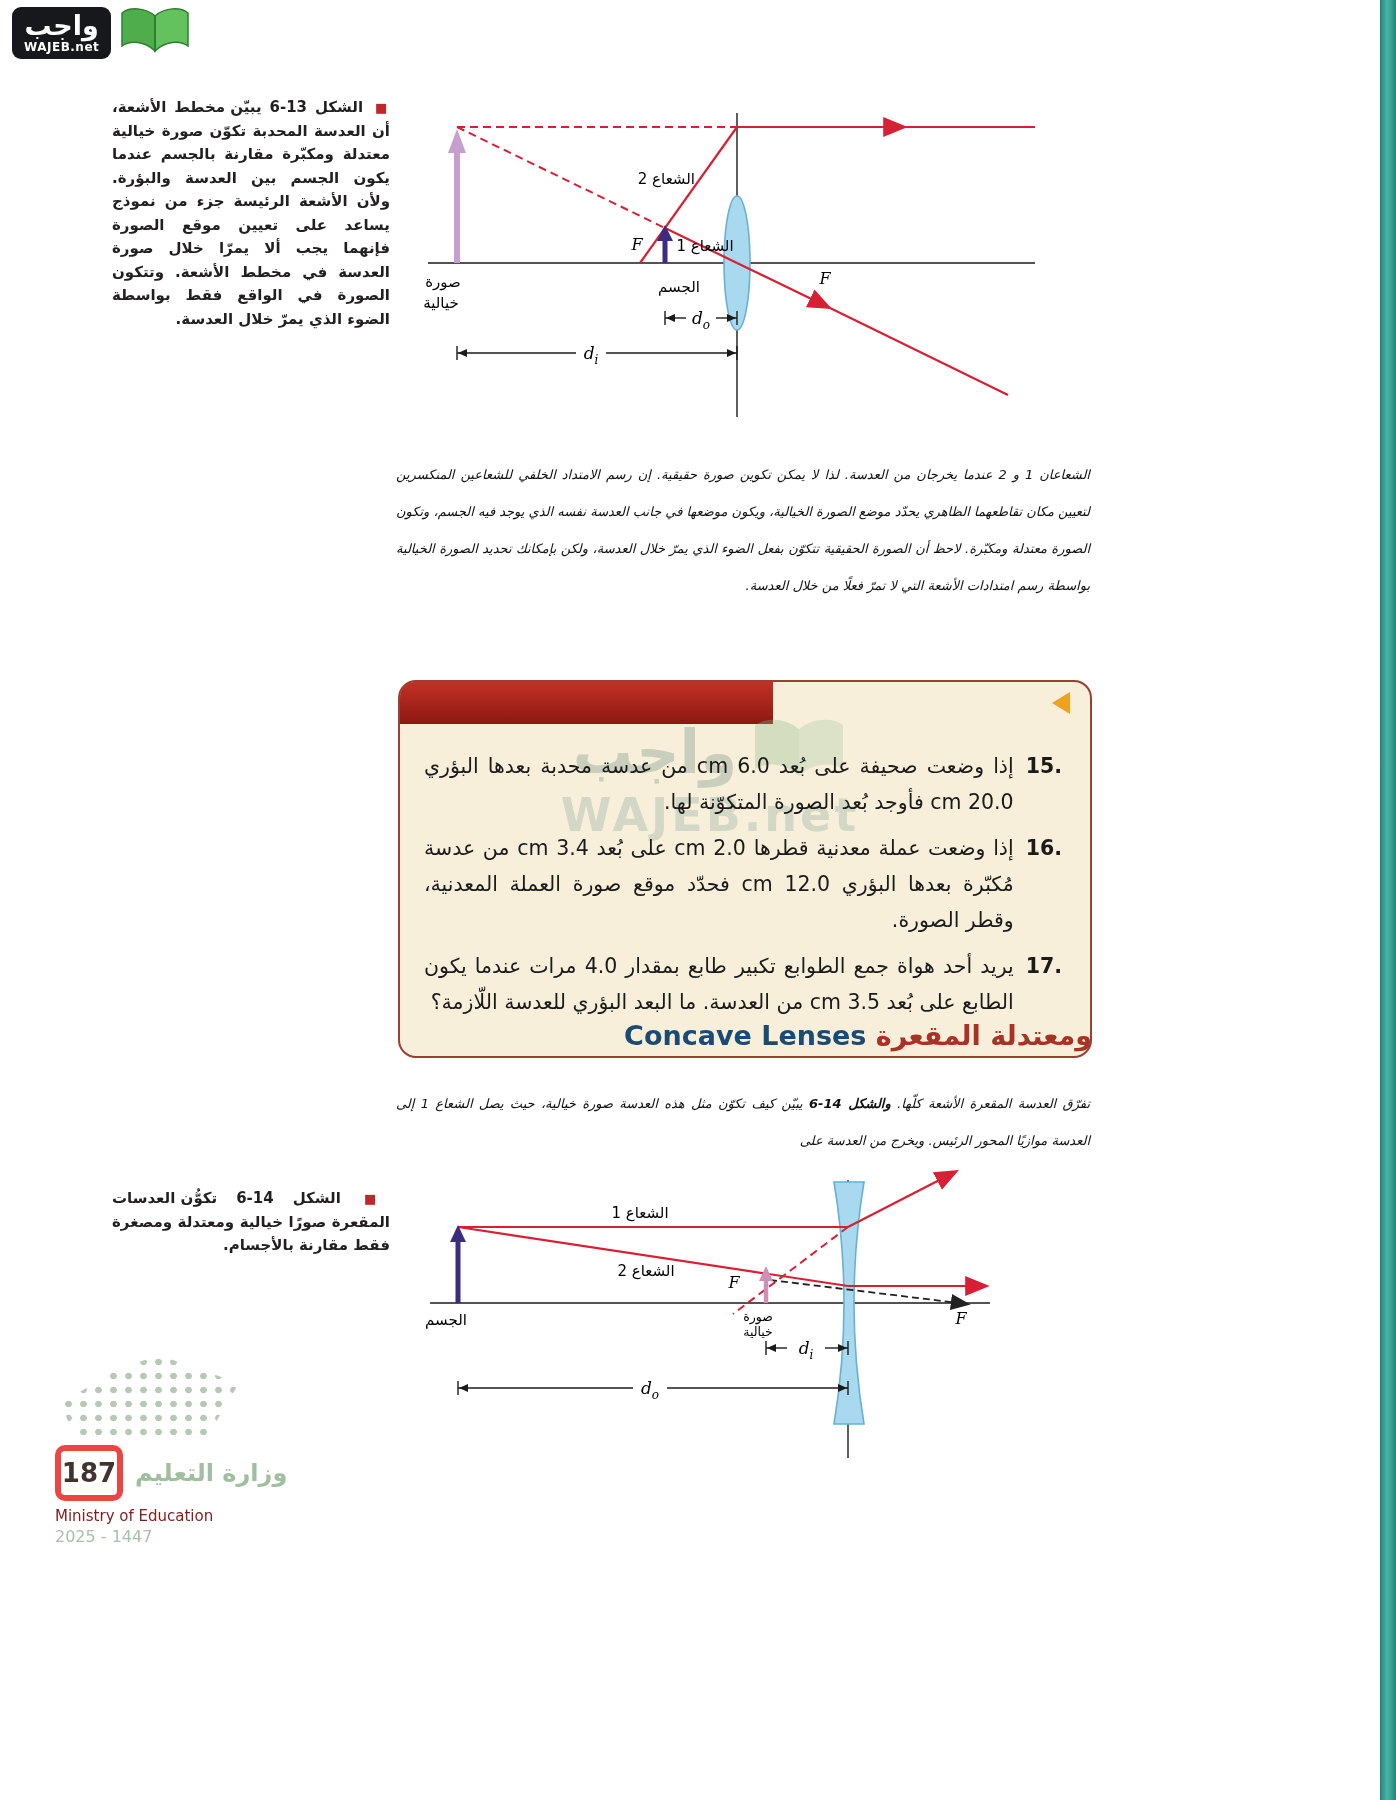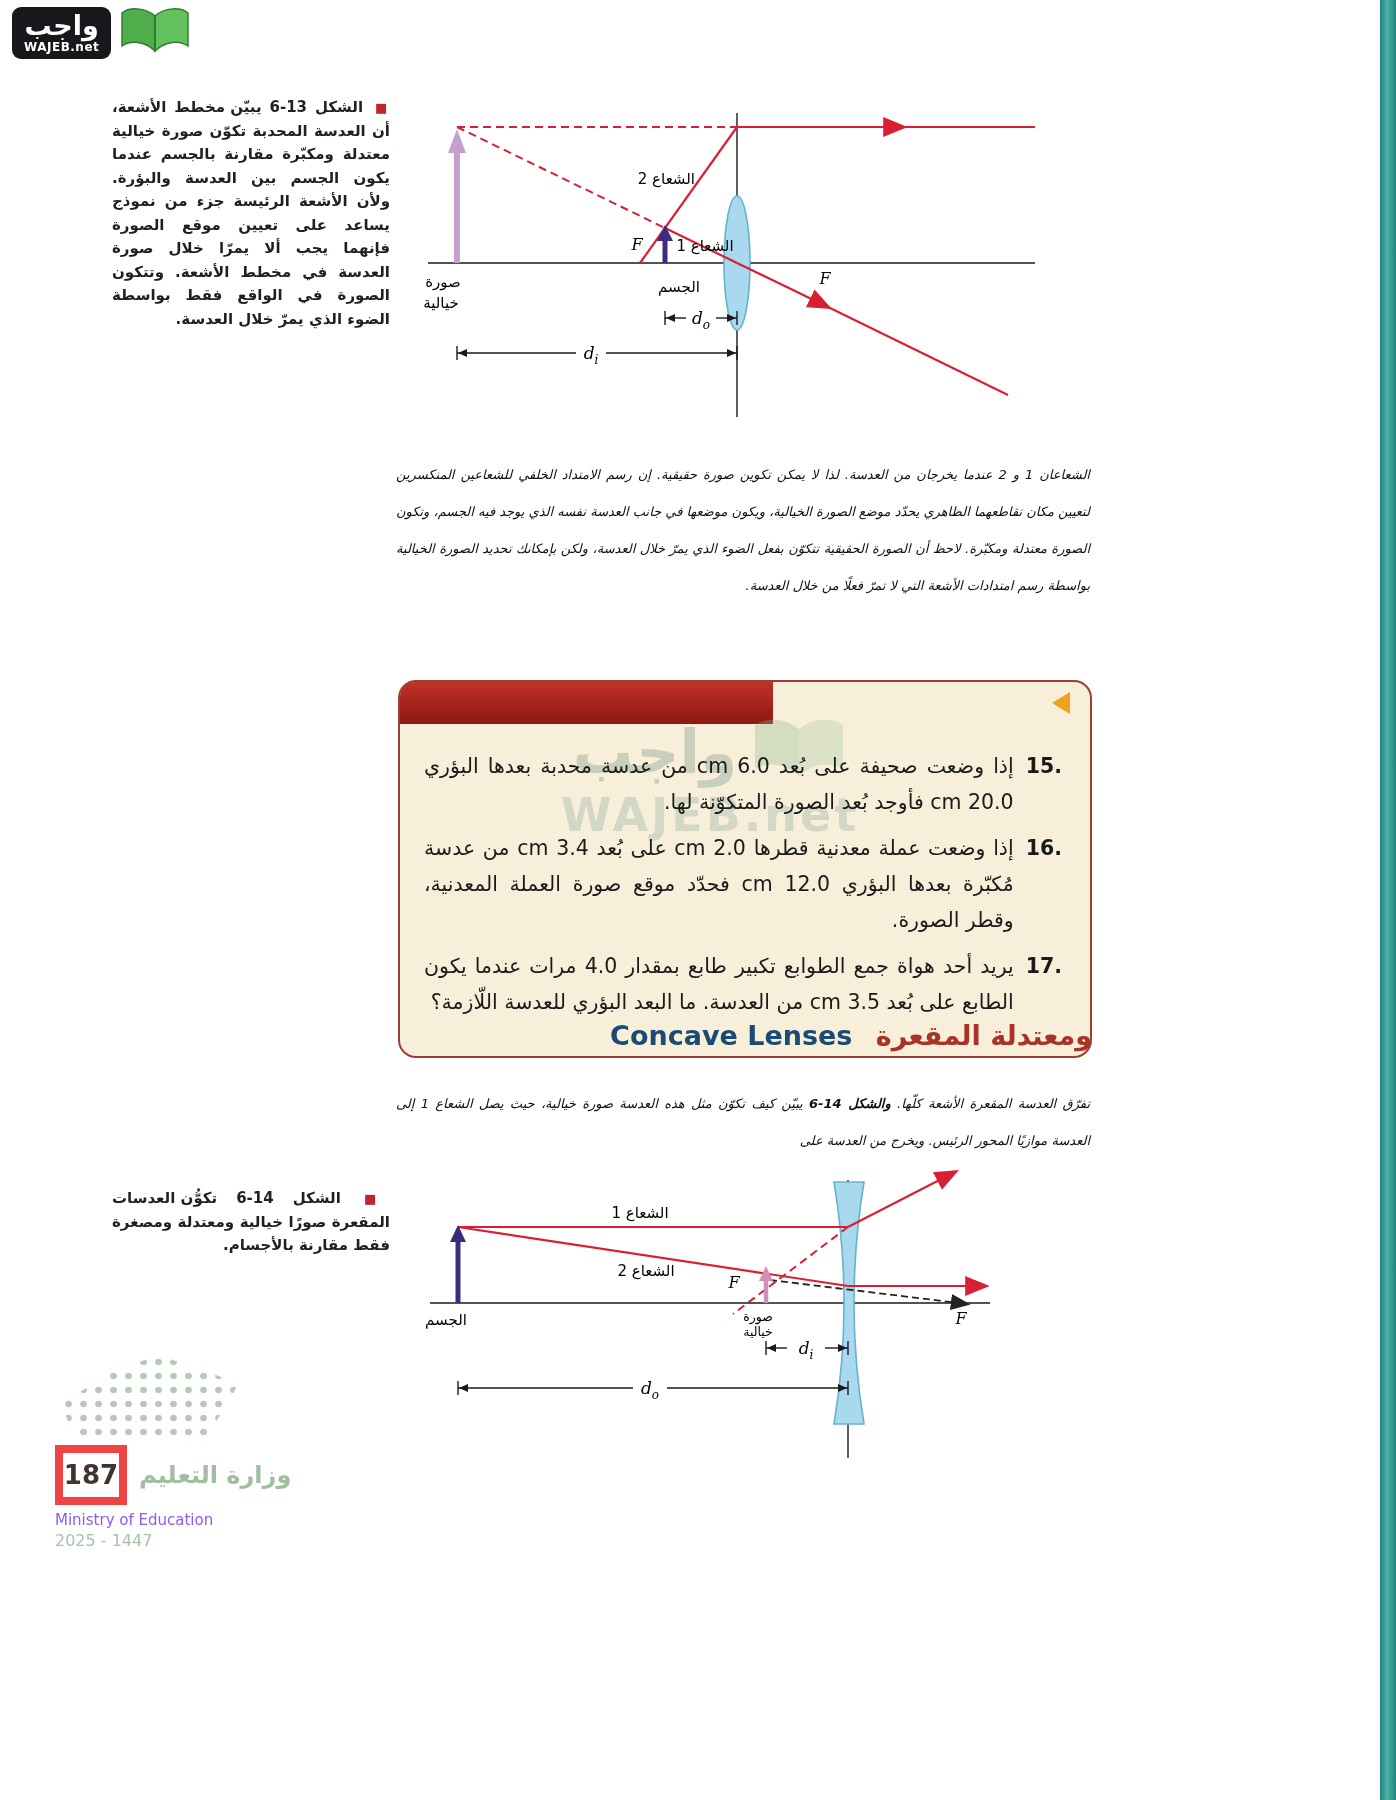--- a/index.html
+++ b/index.html
@@ -26,21 +26,21 @@
   
   .para{position:absolute;left:396px;width:694px;direction:rtl;text-align:justify;
     font-size:13px;line-height:37px;color:#101010;font-style:italic;}
   #para1{top:443px;}
   #para2{top:1072px;}
   .bold{font-weight:bold;}
   
   .section-head{position:absolute;left:398px;top:1020px;width:694px;direction:rtl;text-align:right;
     font-size:27px;font-weight:bold;}
   .head-ar{color:#a93226;}
-  .head-en{color:#1b4a73;direction:ltr;unicode-bidi:embed;margin-right:14px;}
+  .head-en{color:#1b4a73;direction:ltr;unicode-bidi:embed;}
   
   .practice{position:absolute;left:398px;top:680px;width:694px;
     border:2px solid #9b3f33;border-radius:18px;background:#f7efd9;box-sizing:border-box;}
   .practice-head{height:42px;border-radius:15px 15px 0 0;overflow:hidden;display:flex;position:relative;}
   .ph-red{flex:0 0 54%;background:linear-gradient(#c23127,#8c1812);}
   .ph-silver{flex:1;background:linear-gradient(#f4f4f6,#b9b9c2 55%,#8f8f98);
     display:flex;align-items:center;justify-content:flex-end;padding-right:78px;}
   .ph-title{color:#fff;font-weight:bold;font-size:22px;text-shadow:0 1px 2px rgba(0,0,0,.55);}
   .ph-tri{position:absolute;right:20px;top:10px;width:0;height:0;
     border-top:11px solid transparent;border-bottom:11px solid transparent;border-right:18px solid #f0a11e;}
@@ -61,25 +61,25 @@
   #fig14-svg{left:418px;top:1152px;}
   svg text{font-family:"DejaVu Sans","Liberation Sans",sans-serif;}
   .sym{font-family:"DejaVu Serif","Liberation Serif",serif;font-style:italic;}
   
   .moe{position:absolute;left:55px;top:1355px;width:320px;color:#a4bfa4;}
   .moe-dots{width:178px;height:88px;margin-left:6px;
     background:radial-gradient(circle,#b5c9b5 3px,transparent 3.6px);
     background-size:15px 14px;
     clip-path:polygon(0 55%,30% 18%,55% 0,100% 32%,80% 100%,8% 96%);}
   .moe-row{display:flex;align-items:center;gap:12px;margin-top:2px;}
-  .page-badge{width:56px;height:44px;border:8px solid #ef4444;border-radius:0;
+  .page-badge{width:56px;height:44px;border:6px solid #ef4444;border-radius:10px;
     display:flex;align-items:center;justify-content:center;
     font-size:26px;font-weight:bold;color:#3f342e;background:#fff;}
   .moe-ar{font-size:24px;font-weight:bold;color:#9fbf9f;}
-  .moe-en{font-size:15px;margin-top:6px;color:#8b5cf6;}
+  .moe-en{font-size:15px;margin-top:6px;color:#7f1d1d;}
   .moe-years{font-size:16px;margin-top:2px;color:#a8c2a8;}
 </style>
 </head>
 <body>
 
 <div class="edge-strip"></div>
 
 <div class="logo">
   <div class="logo-badge">
     <div class="logo-ar">واجب</div>

